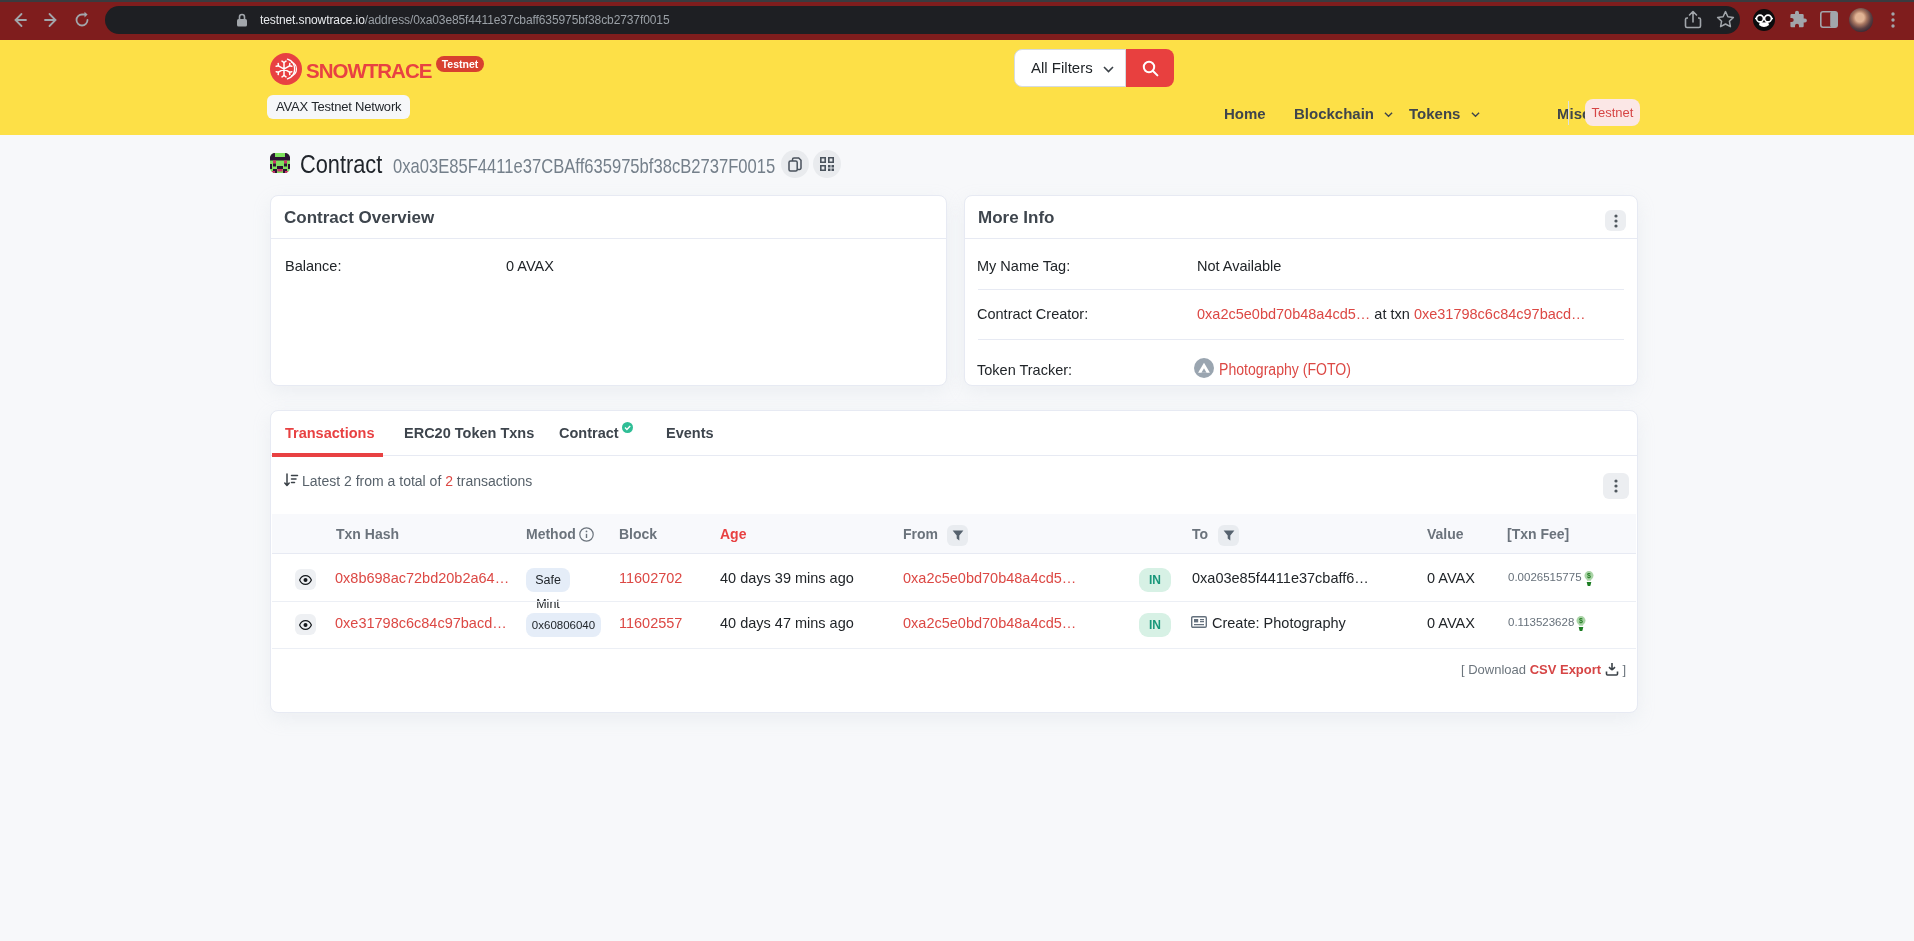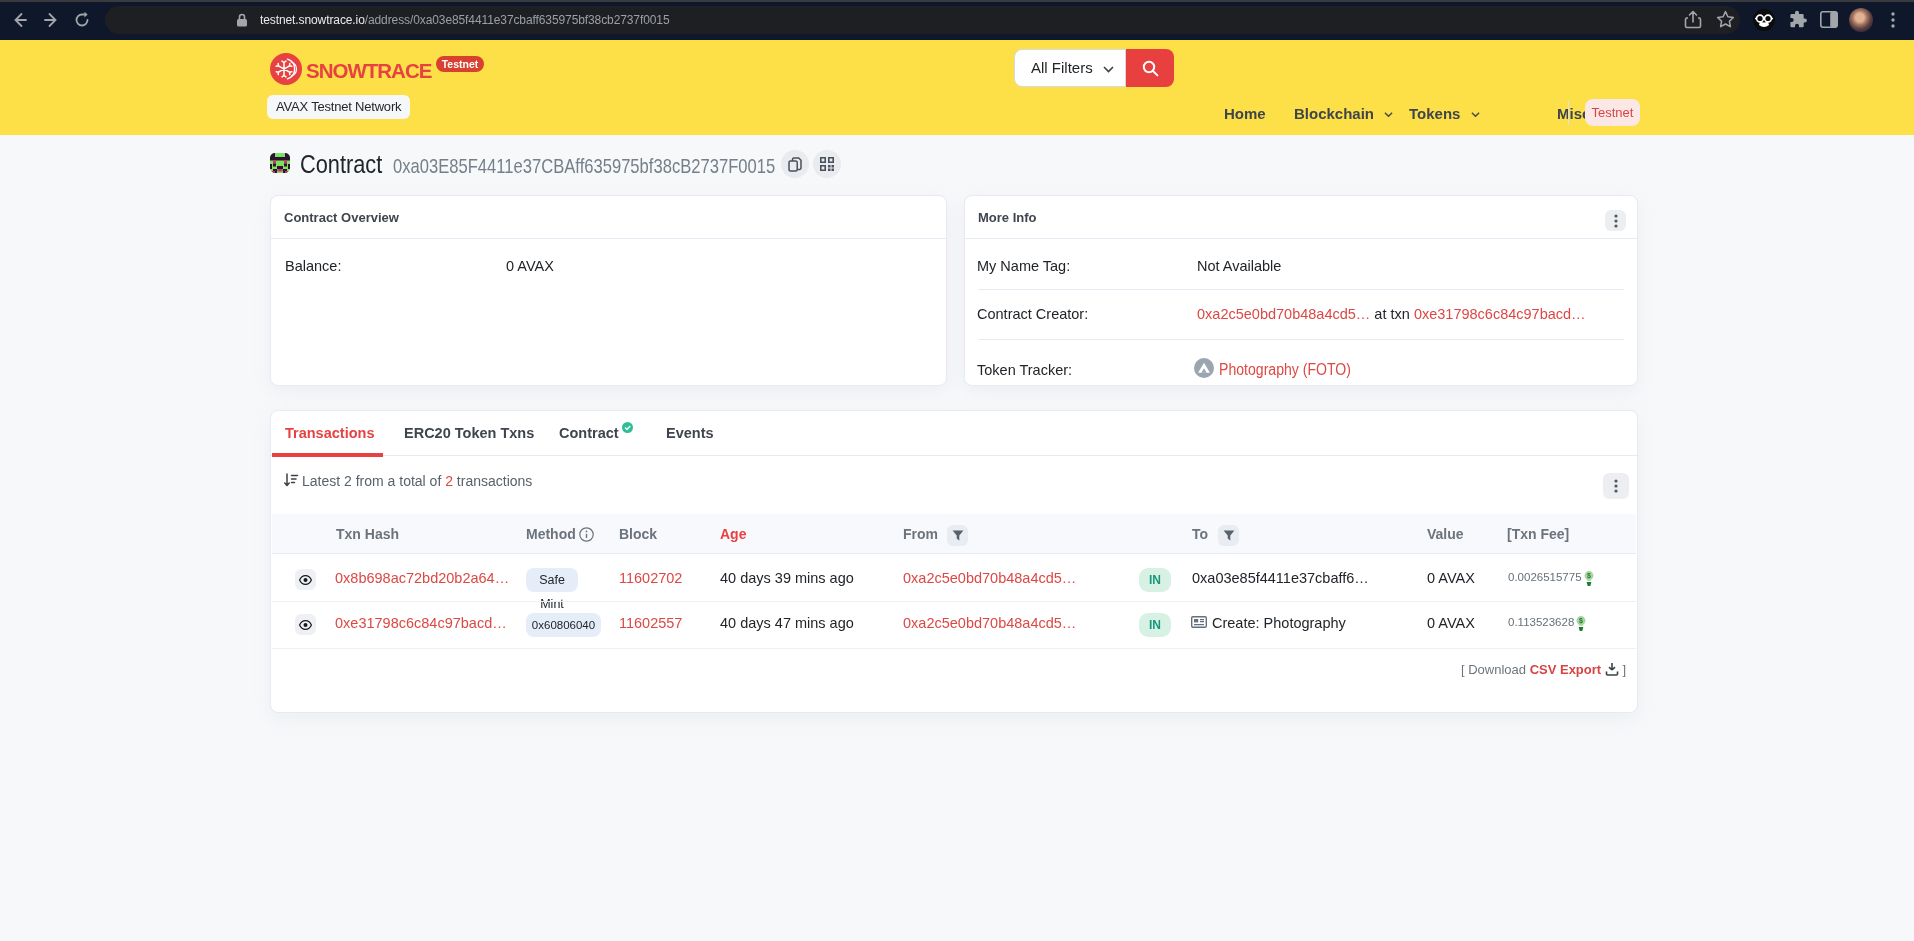--- a/index.html
+++ b/index.html
@@ -1,21 +1,21 @@
 <!DOCTYPE html>
 <html><head>
 <meta charset="utf-8">
 <style>
 * { margin:0; padding:0; box-sizing:border-box; }
 html,body { width:1914px; height:941px; overflow:hidden; }
 body { font-family:"Liberation Sans", sans-serif; background:#f7f8fa; position:relative; }
 .abs { position:absolute; }
 
 
-#chrome { position:absolute; top:0; left:0; width:1914px; height:40px; background:#0f172a; }
+#chrome { position:absolute; top:0; left:0; width:1914px; height:40px; background:#7f1d1d; }
 #chrome .topstrip { position:absolute; top:0; left:0; right:0; height:2px; background:#3a3b3f; }
 #urlpill { position:absolute; left:105px; top:6px; width:1635px; height:28px; border-radius:14px; background:#1e1f23; }
 .urltxt { position:absolute; white-space:nowrap; font-size:12px; letter-spacing:-0.1px; line-height:15px; color:#e8eaed; }
 .urltxt .path { color:#9aa0a6; }
 
 
 #header { position:absolute; top:40px; left:0; width:1914px; height:95px; background:#fde047; }
 #logocircle { position:absolute; left:270px; top:13px; width:32px; height:32px; border-radius:50%; background:#e84142; }
 #logotext { position:absolute; left:306px; top:15px; font-size:20.5px; line-height:31px; font-weight:bold; letter-spacing:-1.0px; color:#e84142; }
 #testnetbadge { position:absolute; left:436px; top:16px; width:48px; height:16px; border-radius:8px; background:#d8402f; color:#fff; font-size:10.5px; font-weight:bold; text-align:center; line-height:16px; }
@@ -33,21 +33,21 @@
 #navsep { position:absolute; left:1568px; top:-2px; width:1px; height:24px; background:#dcdfe3; }
 #testnetbtn { position:absolute; left:1585px; top:-4px; width:55px; height:27px; background:#fbe7e6; border-radius:8px; color:#d64545; font-size:13px; text-align:center; line-height:27px; }
 
 
 #titleContract { position:absolute; left:300px; top:149px; font-size:25px; line-height:30px; color:#20252b; transform:scaleX(0.87); transform-origin:0 0; white-space:nowrap; }
 #titleAddr { position:absolute; left:393px; top:153px; font-size:21px; line-height:26px; color:#747f8a; transform:scaleX(0.79); transform-origin:0 0; white-space:nowrap; }
 .roundbtn { position:absolute; width:28px; height:28px; border-radius:50%; background:#e9ebee; display:flex; align-items:center; justify-content:center; }
 
 
 .card { position:absolute; background:#fff; border:1px solid #e7eaf3; border-radius:8px; box-shadow:0 6px 18px rgba(189,197,209,.18); }
-.cardhead { position:absolute; left:0; top:0; right:0; height:43px; border-bottom:1px solid #e7eaf3; font-size:13px; font-weight:bold; color:#3e454d; line-height:43px; padding-left:13px; }
+.cardhead { position:absolute; left:0; top:0; right:0; height:43px; border-bottom:1px solid #e7eaf3; font-size:17px; font-weight:bold; color:#3e454d; line-height:43px; padding-left:13px; }
 .divider { position:absolute; left:13px; right:13px; height:1px; background:#e7eaf3; }
 .lbl { position:absolute; font-size:14.5px; line-height:20px; color:#212529; white-space:nowrap; }
 a.rlink { color:#dc4844; text-decoration:none; }
 
 
 #tabs { position:absolute; left:0; top:0; right:0; height:45px; border-bottom:1px solid #e7eaf3; }
 .tab { position:absolute; top:0; font-size:14.5px; font-weight:bold; color:#3e454d; line-height:44px; white-space:nowrap; }
 #tabactiveline { position:absolute; left:1px; top:42px; width:111px; height:3.5px; background:#e84142; }
 .thead { position:absolute; left:1px; right:1px; top:103px; height:40px; background:#f8f9fc; border-bottom:1px solid #e7eaf3; }
 .th { position:absolute; font-size:14px; font-weight:bold; color:#6b737c; line-height:40px; white-space:nowrap; }
@@ -294,21 +294,21 @@
   <div class="th" style="left:1156px;top:103px">Value</div>
   <div class="th" style="left:1236px;top:103px">[Txn Fee]</div>
 
   <div class="graybtn" style="left:24px;top:158px;width:21px;height:21px;background:#eef0f3">
     <svg width="13" height="10" viewBox="0 0 13 10">
         <path d="M6.5 0.7 C3.5 0.7 1.4 3.1 0.6 5 C1.4 6.9 3.5 9.3 6.5 9.3 C9.5 9.3 11.6 6.9 12.4 5 C11.6 3.1 9.5 0.7 6.5 0.7 Z" stroke="#15191d" stroke-width="1.2" fill="none"></path>
         <circle cx="6.5" cy="5" r="2" fill="#15191d"></circle>
       </svg>
   </div>
   <div class="cell" style="left:64px;top:157px"><a class="rlink">0x8b698ac72bd20b2a64…</a></div>
-  <div class="mbadge" style="left:255px;top:157px;width:52px;height:24px;font-size:12.5px;line-height:24px">Safe Mint</div>
+  <div class="mbadge" style="left:255px;top:157px;width:44px;height:24px;font-size:12.5px;line-height:24px">Safe Mint</div>
   <div class="cell" style="left:348px;top:157px"><a class="rlink">11602702</a></div>
   <div class="cell" style="left:449px;top:157px">40 days 39 mins ago</div>
   <div class="cell" style="left:632px;top:157px"><a class="rlink">0xa2c5e0bd70b48a4cd5…</a></div>
   <div class="inbadge" style="left:868px;top:157px">IN</div>
   <div class="cell" style="left:921px;top:157px">0xa03e85f4411e37cbaff6…</div>
   <div class="cell" style="left:1156px;top:157px">0 AVAX</div>
   <div class="fee" style="left:1237px;top:158px">0.0026515775</div>
   <svg class="abs" style="left:1313px;top:160px" width="10" height="15" viewBox="0 0 10 15">
       <circle cx="5" cy="4.6" r="4.5" fill="#a9d4a6"></circle>
       <path d="M2.4 7.2 h5.2 l-0.7 2.6 h-3.8 z" fill="#a9d4a6"></path>

